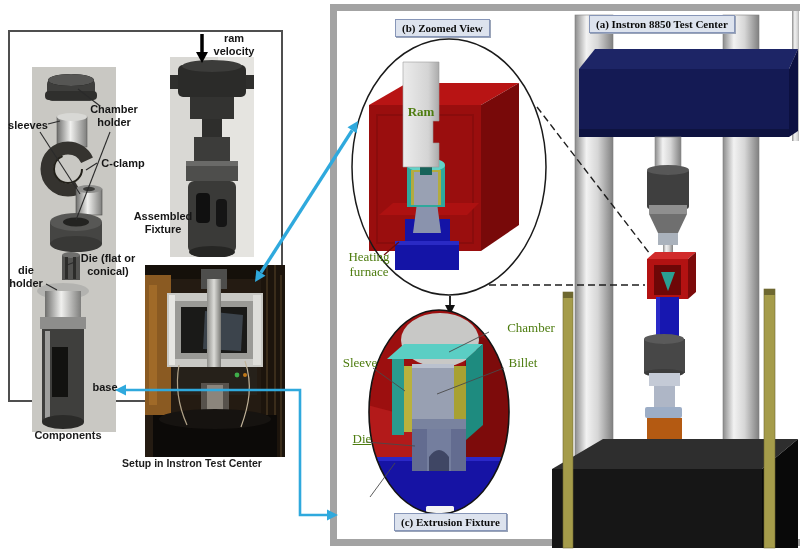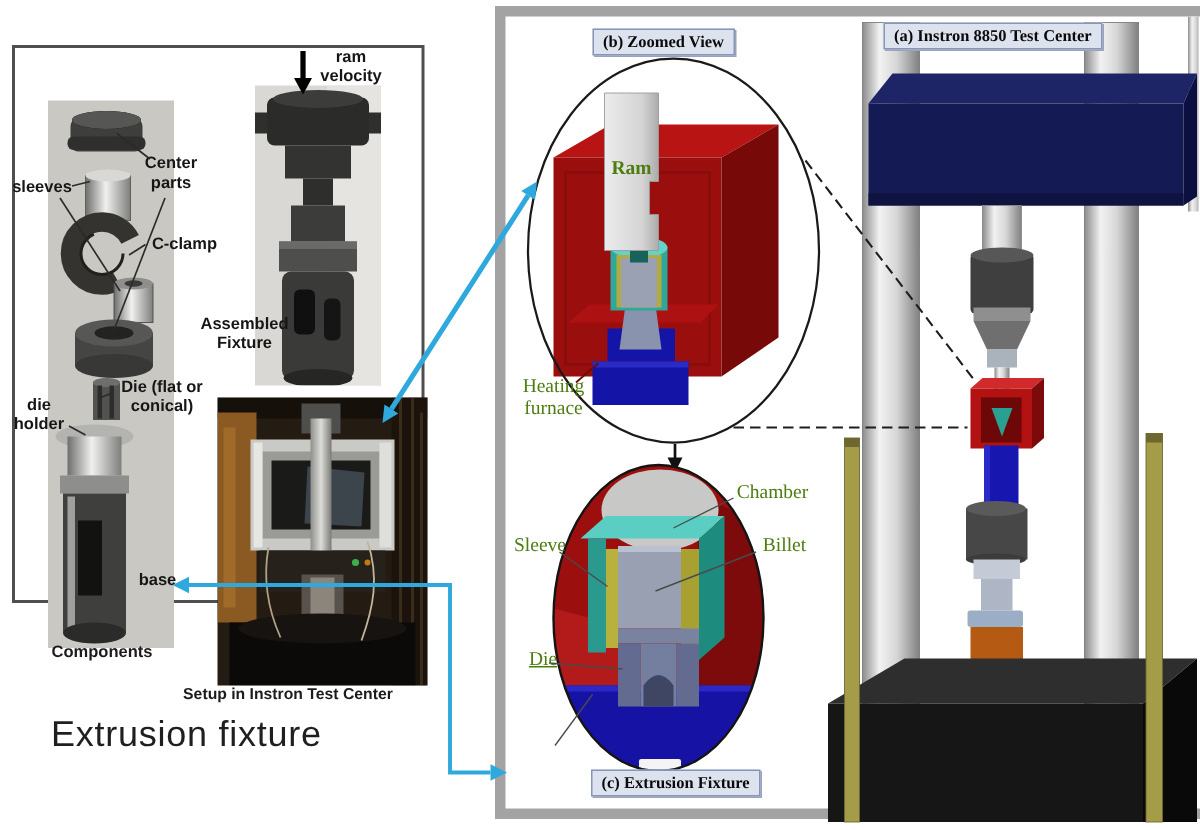--- a/index.html
+++ b/index.html
@@ -154,31 +154,30 @@
         <line x1="36" y1="252" x2="47" y2="258"></line>
       </g>
       <g>
         <line x1="192" y1="2" x2="192" y2="22" stroke="#000" stroke-width="3.5"></line>
         <polygon points="192,31 186,20 198,20" fill="#000"></polygon>
       </g>
     </svg>
 
     <div class="lbl" style="left:197px;top:0px;width:54px;">ram velocity</div>
     <div class="lbl" style="left:-3px;top:87px;width:42px;">sleeves</div>
-    <div class="lbl" style="left:78px;top:71px;width:52px;">Center parts</div>
+    <div class="lbl" style="left:78px;top:71px;width:52px;">Chamber holder</div>
     <div class="lbl" style="left:88px;top:125px;width:50px;">C-clamp</div>
     <div class="lbl" style="left:66px;top:220px;width:64px;">Die (flat or conical)</div>
     <div class="lbl" style="left:-6px;top:232px;width:44px;">die holder</div>
     <div class="lbl" style="left:80px;top:349px;width:30px;">base</div>
     <div class="cap" style="left:20px;top:397px;width:76px;">Components</div>
     <div class="lbl" style="left:122px;top:178px;width:62px;font-weight:600;">Assembled Fixture</div>
     <div class="cap" style="left:112px;top:425px;width:140px;font-size:10.5px;">Setup in Instron Test Center</div>
   </div>
 
-  <div id="main-title">Extrusion fixture</div>
 
   <div class="panel" id="right-panel">
     <svg width="462" height="538" viewBox="0 0 462 538">
       <defs>
         <linearGradient id="s1" x1="0" y1="0" x2="1" y2="0">
           <stop offset="0" stop-color="#8c8c8c"></stop>
             <stop offset="0.3" stop-color="#f2f2f2"></stop>
           <stop offset="0.6" stop-color="#d6d6d6"></stop>
             <stop offset="1" stop-color="#808080"></stop>
         </linearGradient>
@@ -301,21 +300,21 @@
         <line x1="29" y1="431" x2="78" y2="435"></line>
         <line x1="33" y1="486" x2="58" y2="452"></line>
       </g>
     </svg>
 
     <div class="callout" style="left:58px;top:8px;">(b) Zoomed View</div>
     <div class="callout" style="left:252px;top:4px;">(a) Instron 8850 Test Center</div>
     <div class="callout" style="left:57px;top:502px;">(c) Extrusion Fixture</div>
     <div class="rlbl" style="left:66px;top:94px;width:36px;font-weight:700;">Ram</div>
     <div class="rlbl" style="left:0px;top:239px;width:64px;">Heating furnace</div>
-    <div class="rlbl" style="left:148px;top:310px;width:60px;">Chamber</div>
+    <div class="rlbl" style="left:164px;top:310px;width:60px;">Chamber</div>
     <div class="rlbl" style="left:2px;top:345px;width:42px;">Sleeve</div>
     <div class="rlbl" style="left:166px;top:345px;width:40px;">Billet</div>
     <div class="rlbl" style="left:10px;top:421px;width:30px;text-decoration:underline;">Die</div>
   </div>
 
   <svg id="overlay-arrows" width="800" height="553" viewBox="0 0 800 553">
     <g fill="#2fa9dd" stroke="#2fa9dd">
       <line x1="260.9" y1="272.7" x2="352.1" y2="130.3" stroke-width="3.4"></line>
       <polygon points="358,121 356.7,133.3 347.5,127.3" stroke="none"></polygon>
       <polygon points="255,282 265.5,275.7 256.3,269.7" stroke="none"></polygon>

